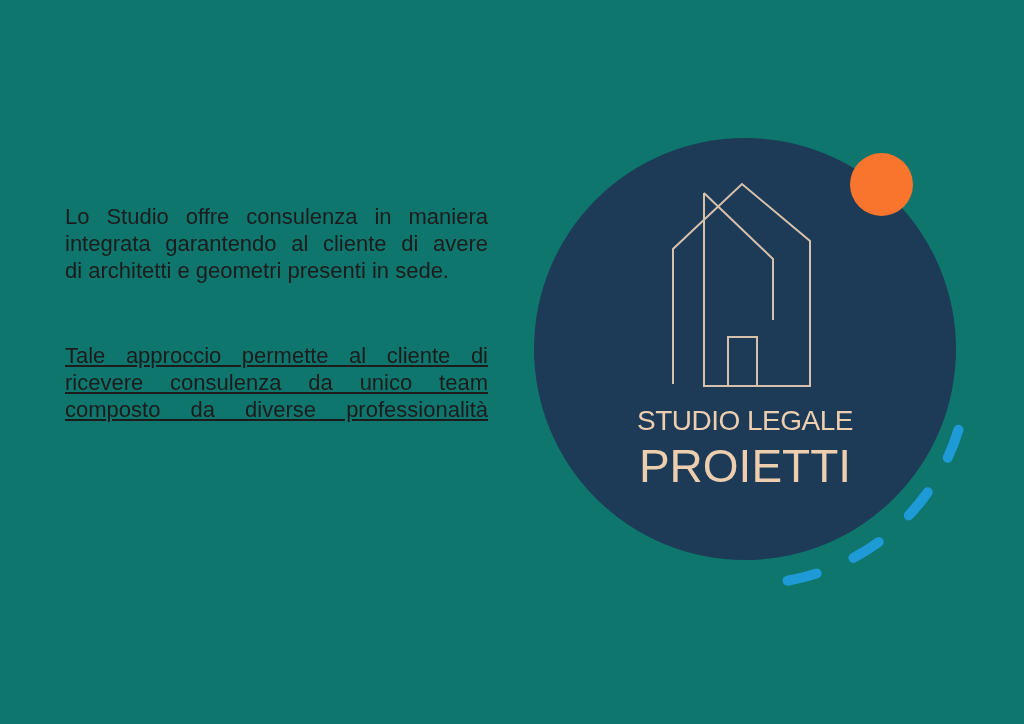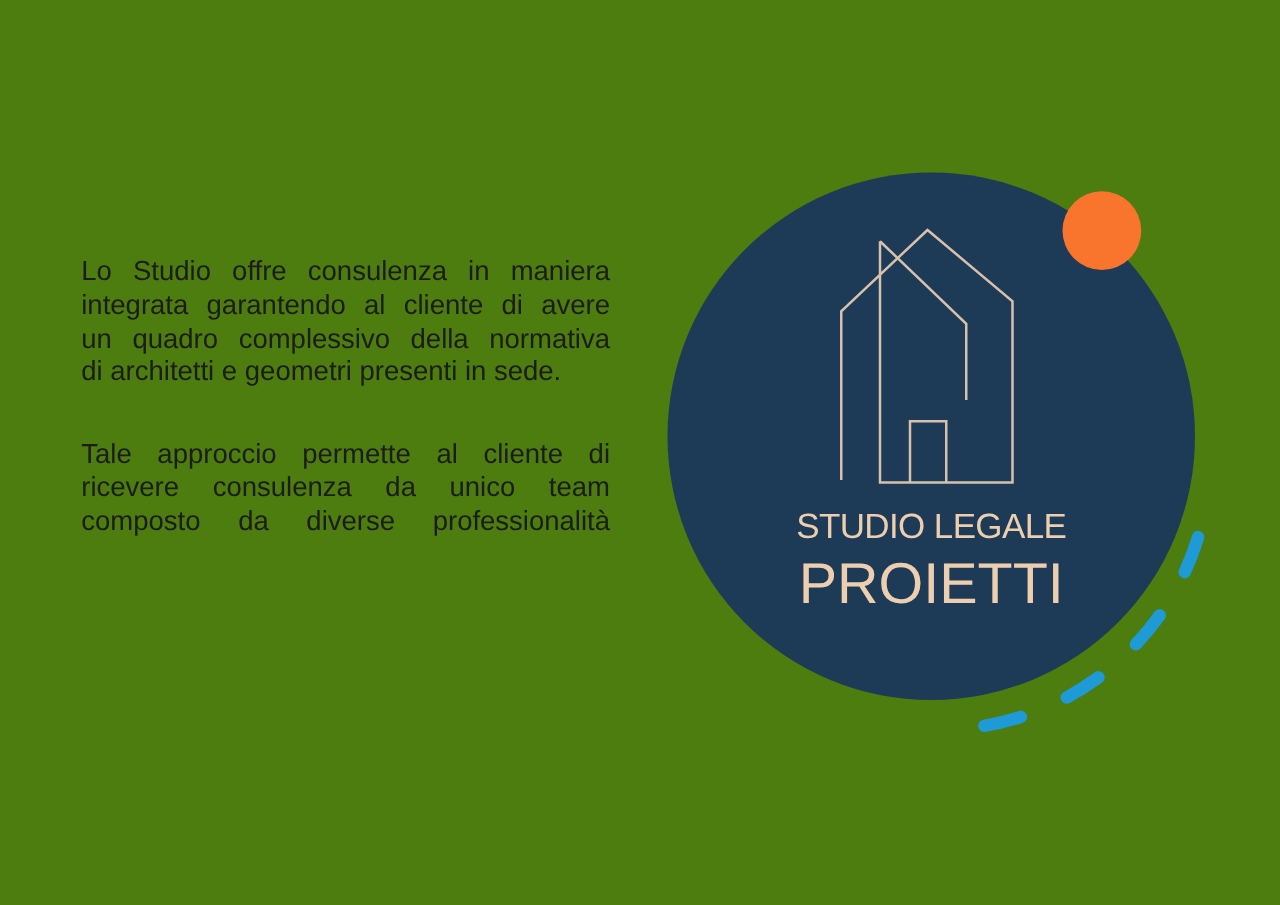--- a/index.html
+++ b/index.html
@@ -1,36 +1,36 @@
 <!DOCTYPE html>
 <html><head>
 <meta charset="utf-8">
 <style>
   html, body { margin: 0; padding: 0; background: #ffffff; }
   .canvas {
     position: relative;
     width: 1024px;
     height: 724px;
-    background: #4d7c0f;
+    background: #0f766e;
     overflow: hidden;
     font-family: "Liberation Sans", sans-serif;
   }
 
   
   .text-col {
     position: absolute;
     left: 65px;
     top: 204px;
     width: 423px;
     color: #1c1c1c;
     font-size: 22px;
     line-height: 26.8px;
   }
   .para { margin: 0; }
-  .para + .para { margin-top: 39px; }
+  .para + .para { margin-top: 59px; text-decoration: underline; }
   .tline { text-align: justify; text-align-last: justify; white-space: nowrap; }
   .tline.end { text-align-last: left; }
 
   
   .navy-circle {
     position: absolute;
     left: 534px; top: 138px;
     width: 422px; height: 422px;
     border-radius: 50%;
     background: #1D3B56;
@@ -72,21 +72,20 @@
 </style>
 </head>
 <body>
 
 <div class="canvas">
 
   <div class="text-col">
     <div class="para">
       <div class="tline">Lo Studio offre consulenza in maniera</div>
       <div class="tline">integrata garantendo al cliente di avere</div>
-      <div class="tline">un quadro complessivo della normativa</div>
       <div class="tline end">di architetti e geometri presenti in sede.</div>
     </div>
     <div class="para">
       <div class="tline">Tale approccio permette al cliente di</div>
       <div class="tline">ricevere consulenza da unico team</div>
       <div class="tline">composto da diverse professionalità</div>
     </div>
   </div>
 
   <div>

